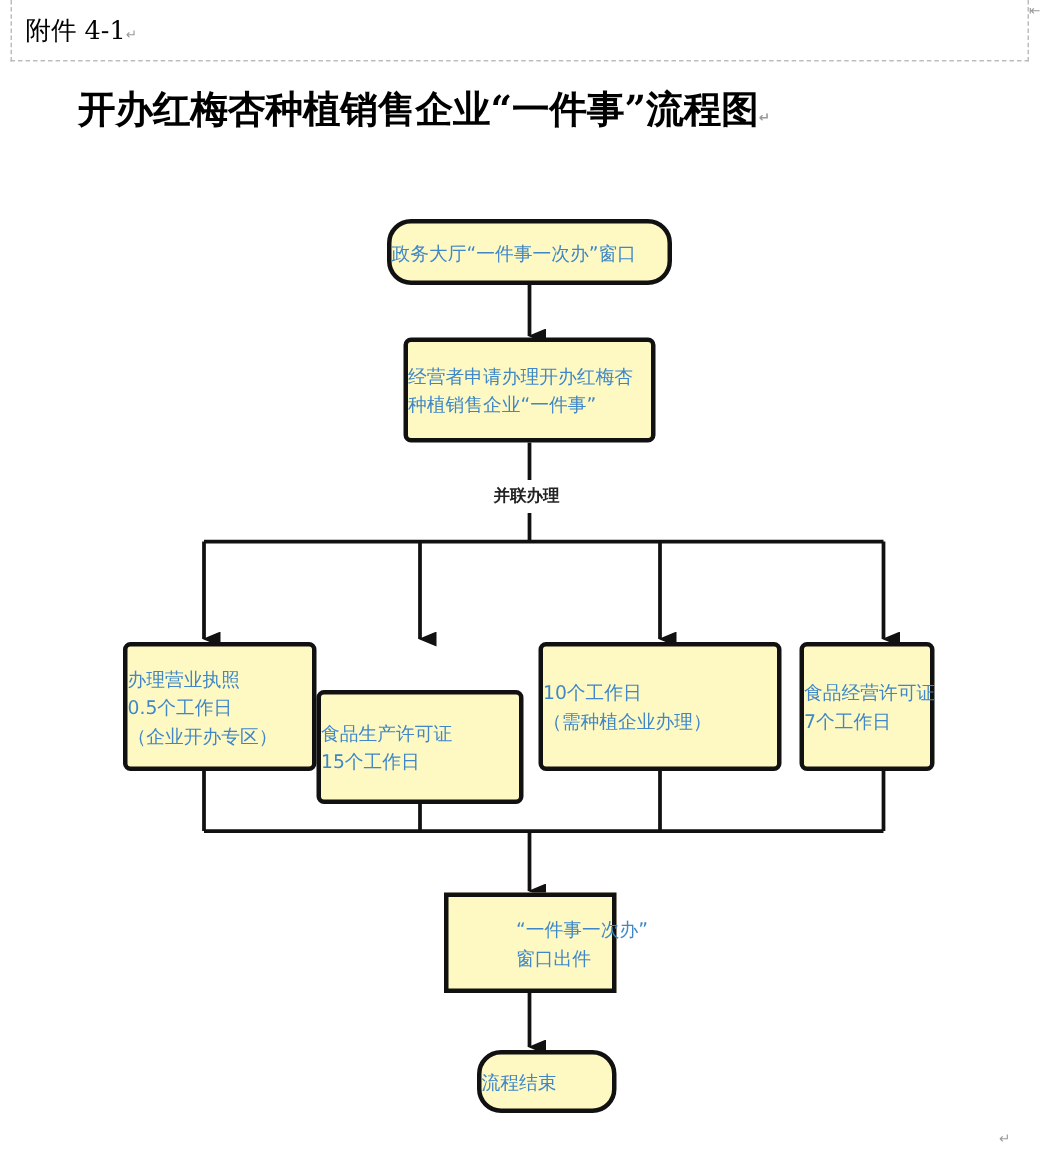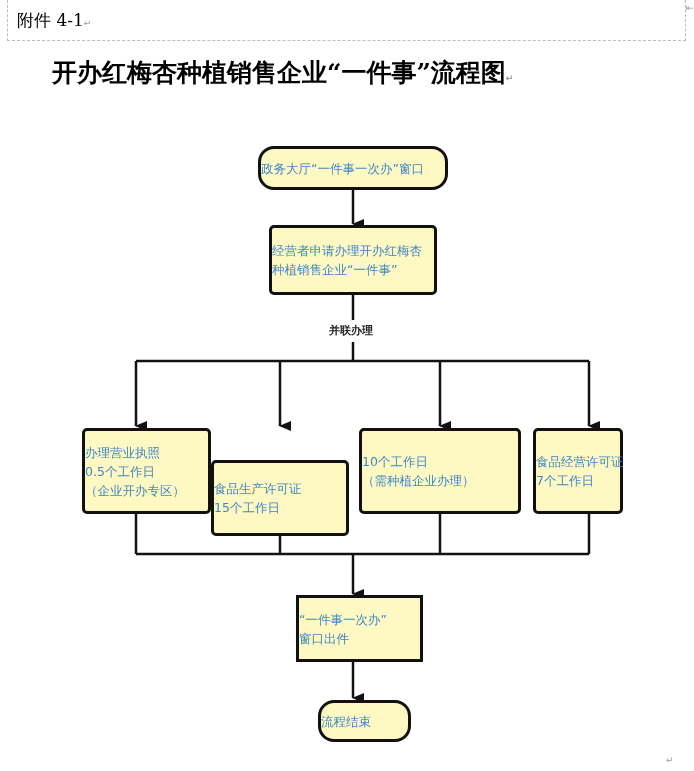--- a/index.html
+++ b/index.html
@@ -88,21 +88,21 @@
 <div class="node round" style="left:359px; top:428px; width:162px; height:86px;">
   <span>10个工作日</span>
   <span>（需种植企业办理）</span>
 </div>
 
 <div class="node round" style="left:533px; top:428px; width:90px; height:86px;">
   <span>食品经营许可证</span>
   <span>7个工作日</span>
 </div>
 
-<div class="node square" style="left:296px; top:595px; width:127px; height:67px;">
+<div class="node square" style="left:296px; top:595px; width:115px; height:67px;padding-left:45px;">
   <span>“一件事一次办”</span>
   <span>窗口出件</span>
 </div>
 
 <div class="node pill" style="left:306px; top:700px; width:93px; height:42px;margin-left:12px;">
   <span>流程结束</span>
 </div>
 
 <div class="end-mark">↵</div>
 

